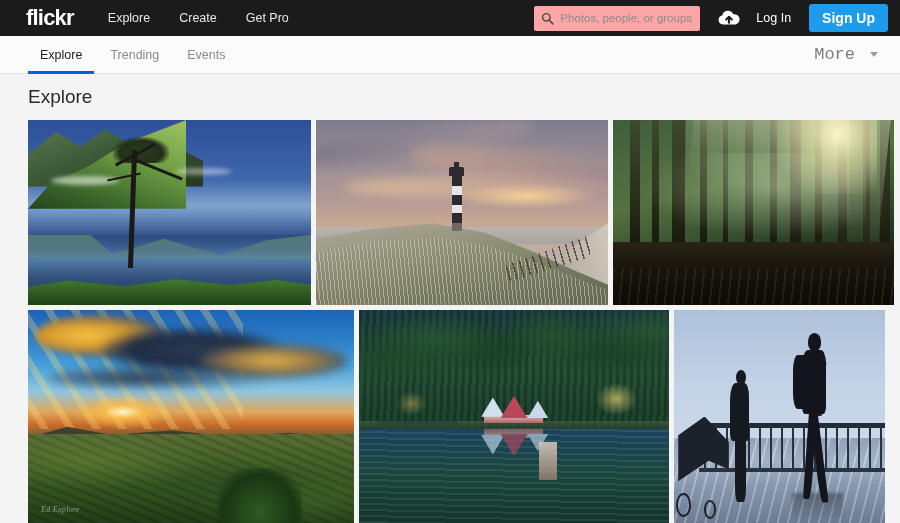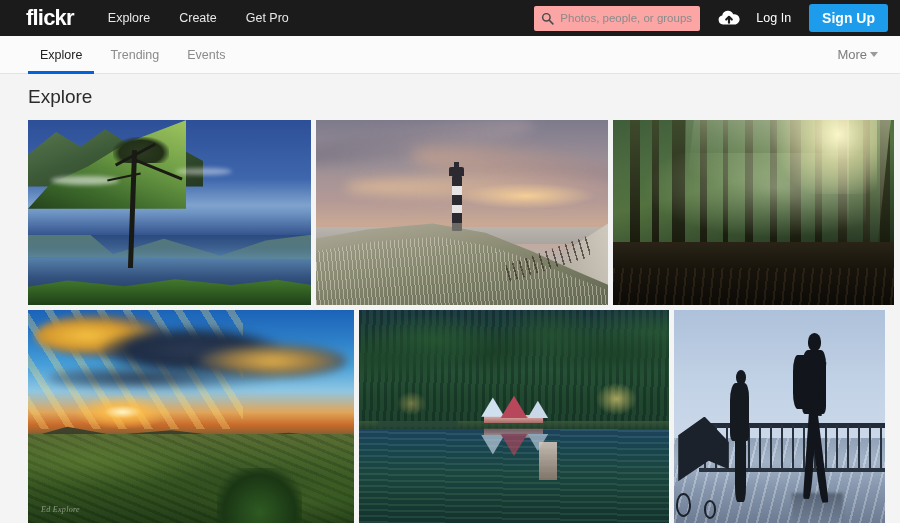--- a/index.html
+++ b/index.html
@@ -116,24 +116,25 @@
     content: "";
     position: absolute;
     left: 2px; right: 2px; bottom: -1px;
     height: 3px;
     background: #0063dc;
   }
   .subnav-more {
     margin-left: auto;
     display: flex;
     align-items: center;
-    font-size: 13px;
+    font-size: 17px;
     color: #7c7c7c;
     cursor: pointer;
-    gap: 3px;
+    gap: 15px;
+    font-family: Liberation Mono, monospace;
   }
   .caret {
     width: 0; height: 0;
     border-left: 4px solid transparent;
     border-right: 4px solid transparent;
     border-top: 5px solid #9a9a9a;
     display: block;
   }
 
   

